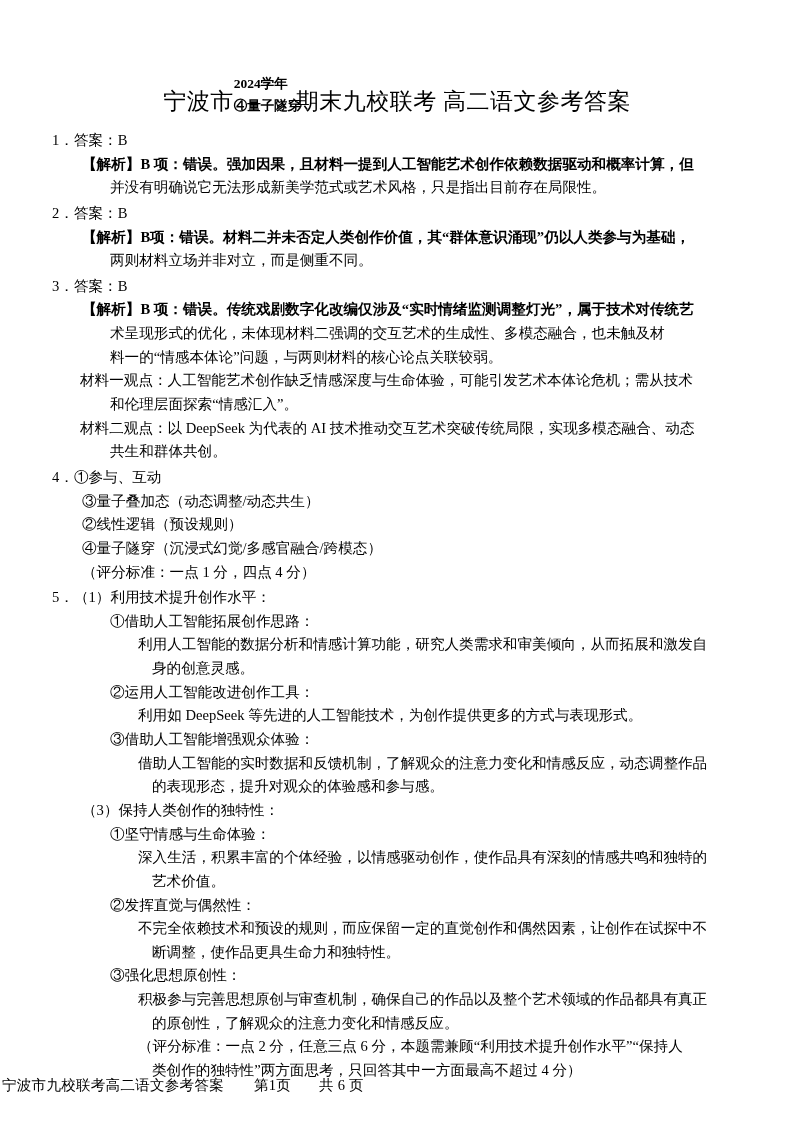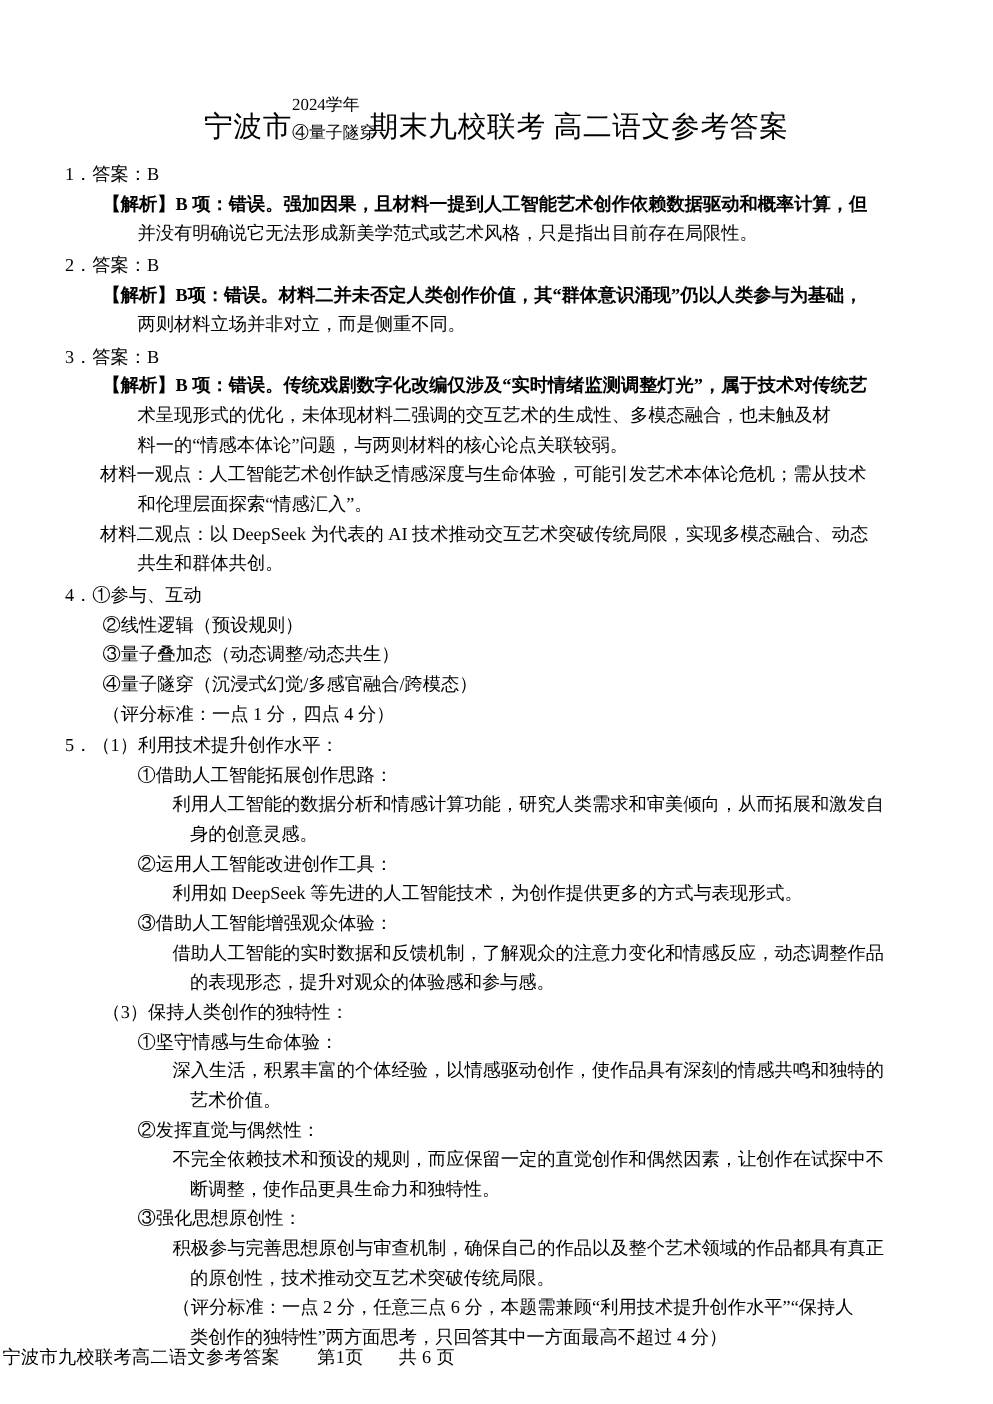--- a/index.html
+++ b/index.html
@@ -30,21 +30,21 @@
     letter-spacing: 0.5px;
     display: inline-block;
     vertical-align: baseline;
   }
   .title-frac {
     display: inline-block;
     vertical-align: baseline;
     position: relative;
     width: 62px;
     height: 22px;
-    font-weight: normal;
+    font-weight: bold;
   }
   .title-frac .top {
     position: absolute;
     left: 0;
     top: -10px;
     font-size: 13.5px;
     line-height: 13px;
     white-space: nowrap;
   }
   .title-frac .bot {
@@ -129,22 +129,22 @@
       <div class="ind2">术呈现形式的优化，未体现材料二强调的交互艺术的生成性、多模态融合，也未触及材</div>
       <div class="ind2">料一的“情感本体论”问题，与两则材料的核心论点关联较弱。</div>
       <div class="view-hang">材料一观点：人工智能艺术创作缺乏情感深度与生命体验，可能引发艺术本体论危机；需从技术</div>
       <div class="ind2">和伦理层面探索“情感汇入”。</div>
       <div class="view-hang">材料二观点：以 DeepSeek 为代表的 AI 技术推动交互艺术突破传统局限，实现多模态融合、动态</div>
       <div class="ind2">共生和群体共创。</div>
     </div>
 
     <div class="item">
       <div class="num-line">4．①参与、互动</div>
+      <div class="ind1">③量子叠加态（动态调整/动态共生）</div>
       <div class="ind1">②线性逻辑（预设规则）</div>
-      <div class="ind1">③量子叠加态（动态调整/动态共生）</div>
       <div class="ind1">④量子隧穿（沉浸式幻觉/多感官融合/跨模态）</div>
       <div class="ind1">（评分标准：一点 1 分，四点 4 分）</div>
     </div>
 
     <div class="item">
       <div class="num-line">5．（1）利用技术提升创作水平：</div>
       <div class="ind2">①借助人工智能拓展创作思路：</div>
       <div class="ind3">利用人工智能的数据分析和情感计算功能，研究人类需求和审美倾向，从而拓展和激发自</div>
       <div class="ind-para">身的创意灵感。</div>
       <div class="ind2">②运用人工智能改进创作工具：</div>
@@ -154,21 +154,21 @@
       <div class="ind-para">的表现形态，提升对观众的体验感和参与感。</div>
       <div class="ind1">（3）保持人类创作的独特性：</div>
       <div class="ind2">①坚守情感与生命体验：</div>
       <div class="ind3">深入生活，积累丰富的个体经验，以情感驱动创作，使作品具有深刻的情感共鸣和独特的</div>
       <div class="ind-para">艺术价值。</div>
       <div class="ind2">②发挥直觉与偶然性：</div>
       <div class="ind3">不完全依赖技术和预设的规则，而应保留一定的直觉创作和偶然因素，让创作在试探中不</div>
       <div class="ind-para">断调整，使作品更具生命力和独特性。</div>
       <div class="ind2">③强化思想原创性：</div>
       <div class="ind3">积极参与完善思想原创与审查机制，确保自己的作品以及整个艺术领域的作品都具有真正</div>
-      <div class="ind-para">的原创性，技术推动交互艺术突破传统局限。</div>
+      <div class="ind-para">的原创性，了解观众的注意力变化和情感反应。</div>
       <div class="ind3">（评分标准：一点 2 分，任意三点 6 分，本题需兼顾“利用技术提升创作水平”“保持人</div>
       <div class="ind-para">类创作的独特性”两方面思考，只回答其中一方面最高不超过 4 分）</div>
     </div>
 
   </div>
 
   <div class="footer">
     <span>宁波市九校联考高二语文参考答案</span>
     <span style="display:inline-block;width:14px"></span>
     <span>第1页</span>

